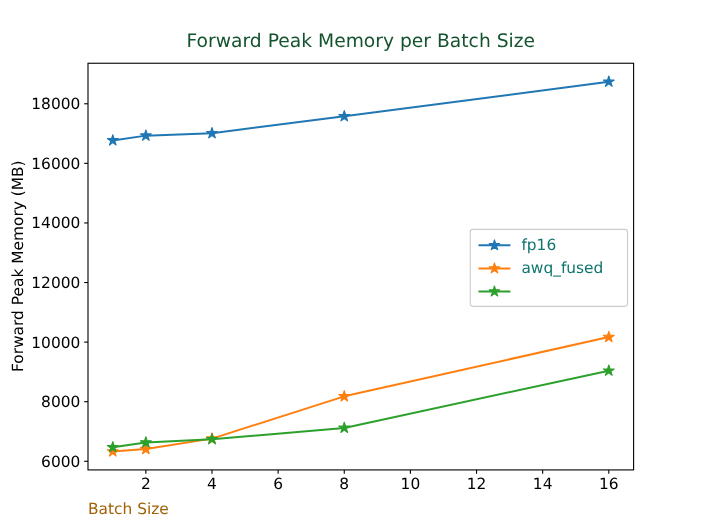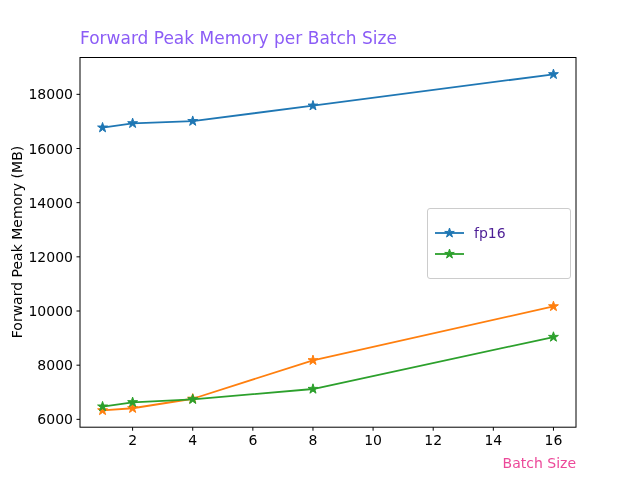--- a/index.html
+++ b/index.html
@@ -2,40 +2,40 @@
 <html><head>
 <meta charset="utf-8">
 <style>
   html,body { margin:0; padding:0; background:#ffffff; }
   .figure {
     position:relative; width:640px; height:480px; background:#ffffff;
     font-family:"DejaVu Sans", sans-serif; overflow:hidden;
   }
   #chart-svg { position:absolute; left:0; top:0; }
   .chart-title {
-    position:absolute; left:80px; top:28px; width:496px; 
-    font-size:17px; color:#8b5cf6; white-space:nowrap;
+    position:absolute; left:80px; top:28px; width:496px; text-align:center;
+    font-size:17px; color:#14532d; white-space:nowrap;
   }
   .xlabel {
-    position:absolute; left:80px; top:455px; width:496px; text-align:right;
-    font-size:14px; color:#ec4899;
+    position:absolute; left:80px; top:455px; width:496px; text-align:left;
+    font-size:14px; color:#a16207;
   }
   .ylabel {
     position:absolute; left:17px; top:242px; font-size:14px; color:#000000;
     white-space:nowrap; transform:translate(-50%,-50%) rotate(-90deg);
   }
   .legend {
     position:absolute; left:427px; top:208px; width:144px; height:71px;
     box-sizing:border-box; background:#ffffff; border:1px solid #cccccc;
     border-radius:3px; display:flex; flex-direction:column;
     justify-content:center; padding:2px 0;
   }
   .legend-row { display:flex; align-items:center; height:21px; padding:0 8px 0 6px; }
   .legend-sample { width:31px; height:14px; margin-right:9px; flex:0 0 31px; }
-  .legend-label { font-size:14px; color:#4c1d95; white-space:nowrap; }
+  .legend-label { font-size:14px; color:#0f766e; white-space:nowrap; }
 </style>
 </head>
 <body>
 
 <div class="figure">
   <svg id="chart-svg" width="640" height="480" viewBox="0 0 640 480">
       <rect x="80" y="57.5" width="496" height="369.7" fill="none" stroke="#000000" stroke-width="1"></rect>
       <line x1="132.60606060606062" y1="427.2" x2="132.60606060606062" y2="430.7" stroke="#000000" stroke-width="1"></line>
       <text x="132.60606060606062" y="444.7" text-anchor="middle" font-size="14" fill="#000000">2</text>
       <line x1="192.72727272727272" y1="427.2" x2="192.72727272727272" y2="430.7" stroke="#000000" stroke-width="1"></line>
@@ -95,18 +95,25 @@
   <div class="legend">
     <div class="legend-row">
       <svg class="legend-sample" viewBox="0 0 31 14">
           <line x1="1" y1="7" x2="30" y2="7" stroke="#1f77b4" stroke-width="1.8"></line>
           <path d="M15.50,2.00L16.62,5.45L20.26,5.45L17.32,7.59L18.44,11.05L15.50,8.91L12.56,11.05L13.68,7.59L10.74,5.45L14.38,5.45Z" fill="#1f77b4" stroke="#1f77b4" stroke-width="1" stroke-linejoin="round"></path>
         </svg>
       <span class="legend-label">fp16</span>
     </div>
     <div class="legend-row">
       <svg class="legend-sample" viewBox="0 0 31 14">
+          <line x1="1" y1="7" x2="30" y2="7" stroke="#ff7f0e" stroke-width="1.8"></line>
+          <path d="M15.50,2.00L16.62,5.45L20.26,5.45L17.32,7.59L18.44,11.05L15.50,8.91L12.56,11.05L13.68,7.59L10.74,5.45L14.38,5.45Z" fill="#ff7f0e" stroke="#ff7f0e" stroke-width="1" stroke-linejoin="round"></path>
+        </svg>
+      <span class="legend-label">awq_fused</span>
+    </div>
+    <div class="legend-row">
+      <svg class="legend-sample" viewBox="0 0 31 14">
           <line x1="1" y1="7" x2="30" y2="7" stroke="#2ca02c" stroke-width="1.8"></line>
           <path d="M15.50,2.00L16.62,5.45L20.26,5.45L17.32,7.59L18.44,11.05L15.50,8.91L12.56,11.05L13.68,7.59L10.74,5.45L14.38,5.45Z" fill="#2ca02c" stroke="#2ca02c" stroke-width="1" stroke-linejoin="round"></path>
         </svg>
     </div>
   </div>
 </div>
 
 </body></html>

